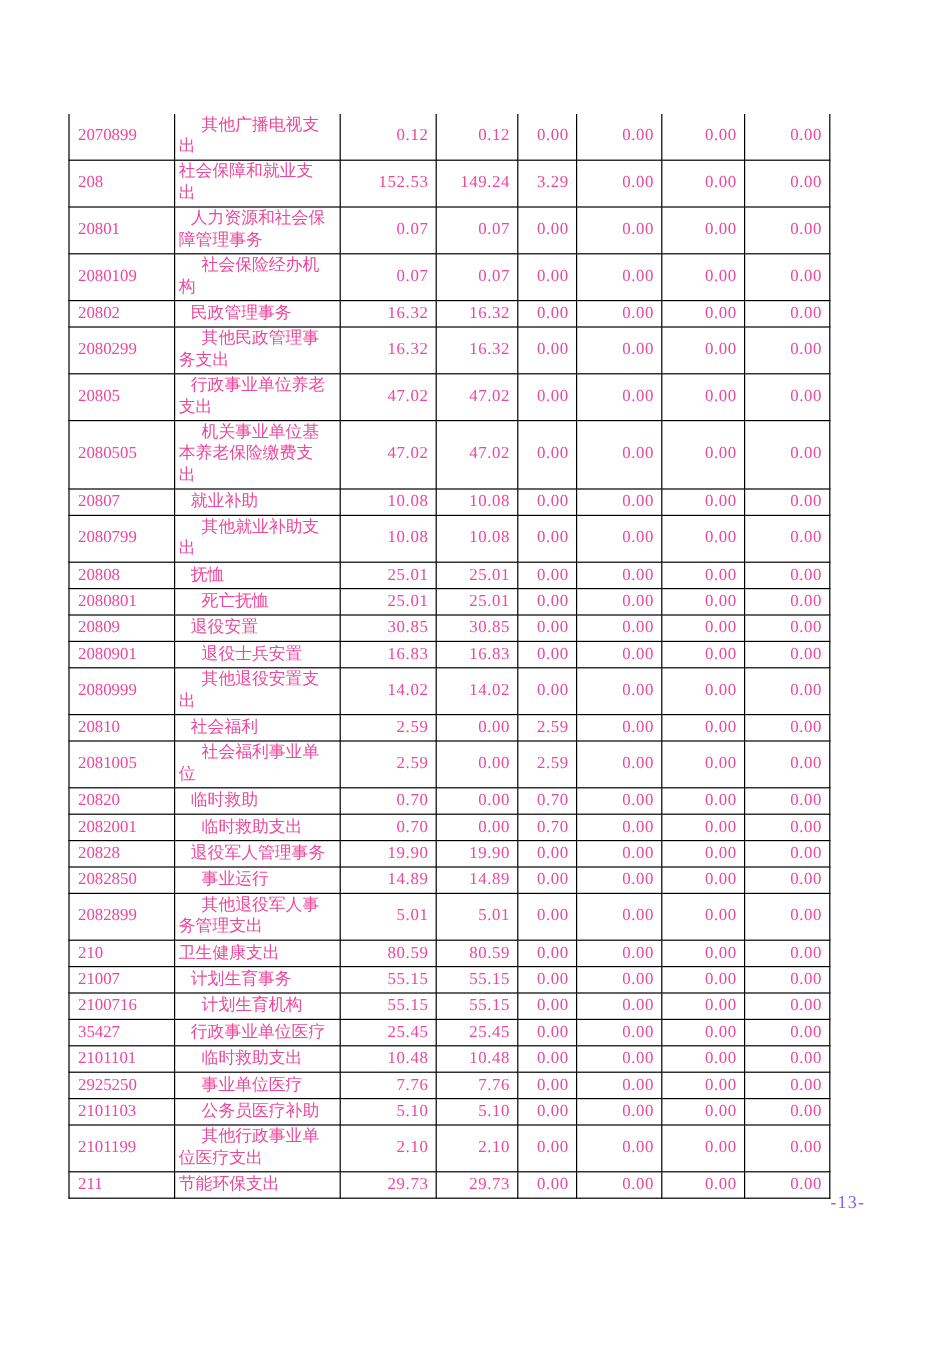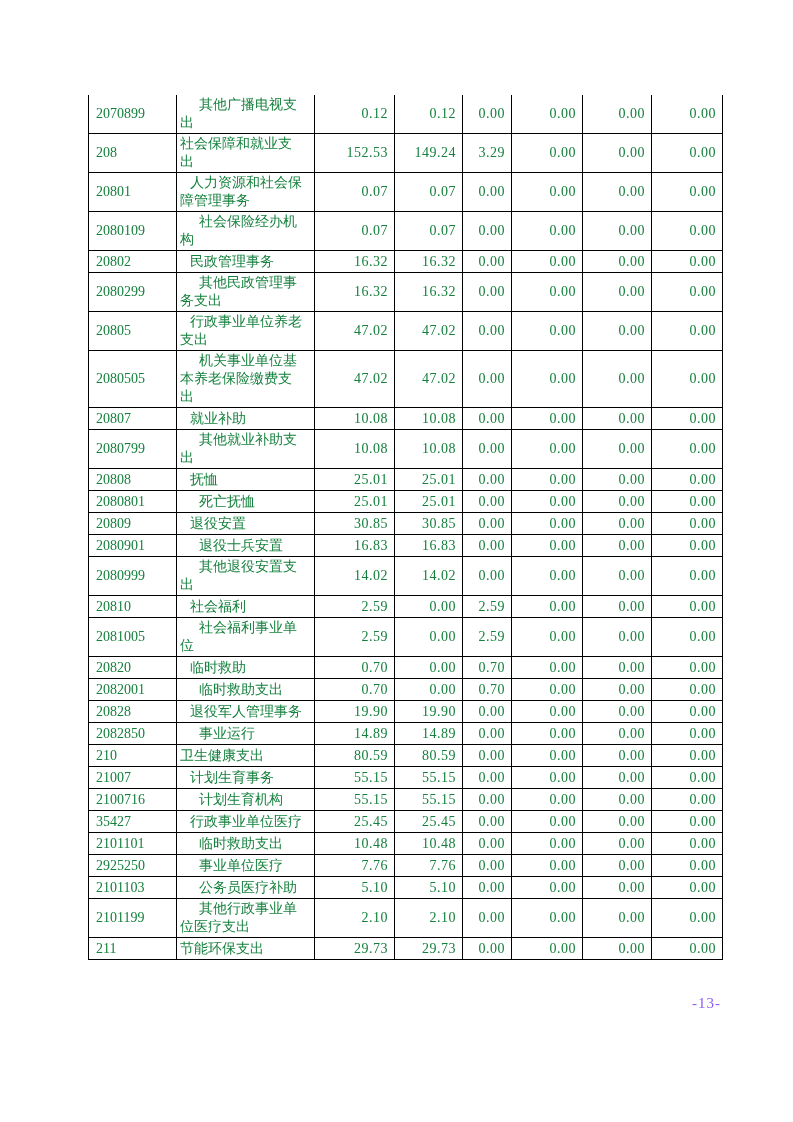--- a/index.html
+++ b/index.html
@@ -11,27 +11,27 @@
     position: relative;
     width: 793px;
     height: 1122px;
     background: #ffffff;
     overflow: hidden;
     font-family: "Liberation Serif", "DejaVu Serif", serif;
     color: #000000;
   }
   table.budget {
     position: absolute;
-    left: 88px;
+    left: 57px;
     top: 95px;
     width: 634px;
     border-collapse: collapse;
     table-layout: fixed;
     font-size: 14px;
-    color: #15803d;
+    color: #ec4899;
   }
   table.budget td {
     border: 1px solid #000000;
     vertical-align: middle;
     line-height: 18px;
     padding-top: 1px;
     padding-bottom: 1px;
     overflow: hidden;
   }
   
@@ -289,20 +289,30 @@
           <td class="code">2082850</td>
           <td class="name lv2">事业运行</td>
           <td class="num">14.89</td>
           <td class="num">14.89</td>
           <td class="num">0.00</td>
           <td class="num">0.00</td>
           <td class="num">0.00</td>
           <td class="num">0.00</td>
         </tr>
         <tr>
+          <td class="code">2082899</td>
+          <td class="name lv2">其他退役军人事务管理支出</td>
+          <td class="num">5.01</td>
+          <td class="num">5.01</td>
+          <td class="num">0.00</td>
+          <td class="num">0.00</td>
+          <td class="num">0.00</td>
+          <td class="num">0.00</td>
+        </tr>
+        <tr>
           <td class="code">210</td>
           <td class="name lv0">卫生健康支出</td>
           <td class="num">80.59</td>
           <td class="num">80.59</td>
           <td class="num">0.00</td>
           <td class="num">0.00</td>
           <td class="num">0.00</td>
           <td class="num">0.00</td>
         </tr>
         <tr>

